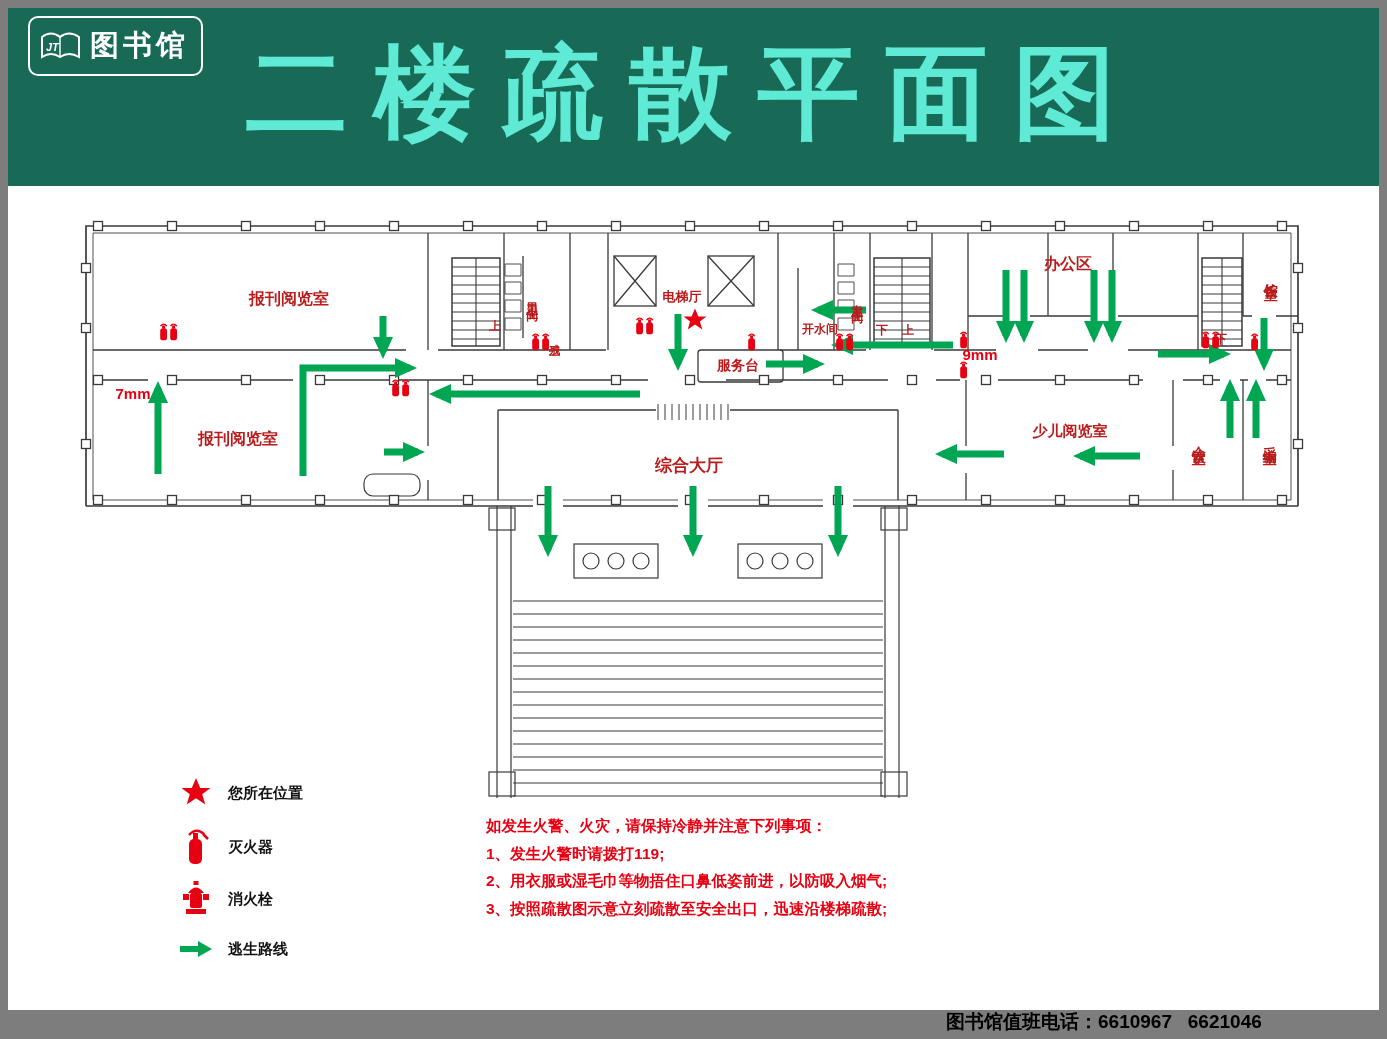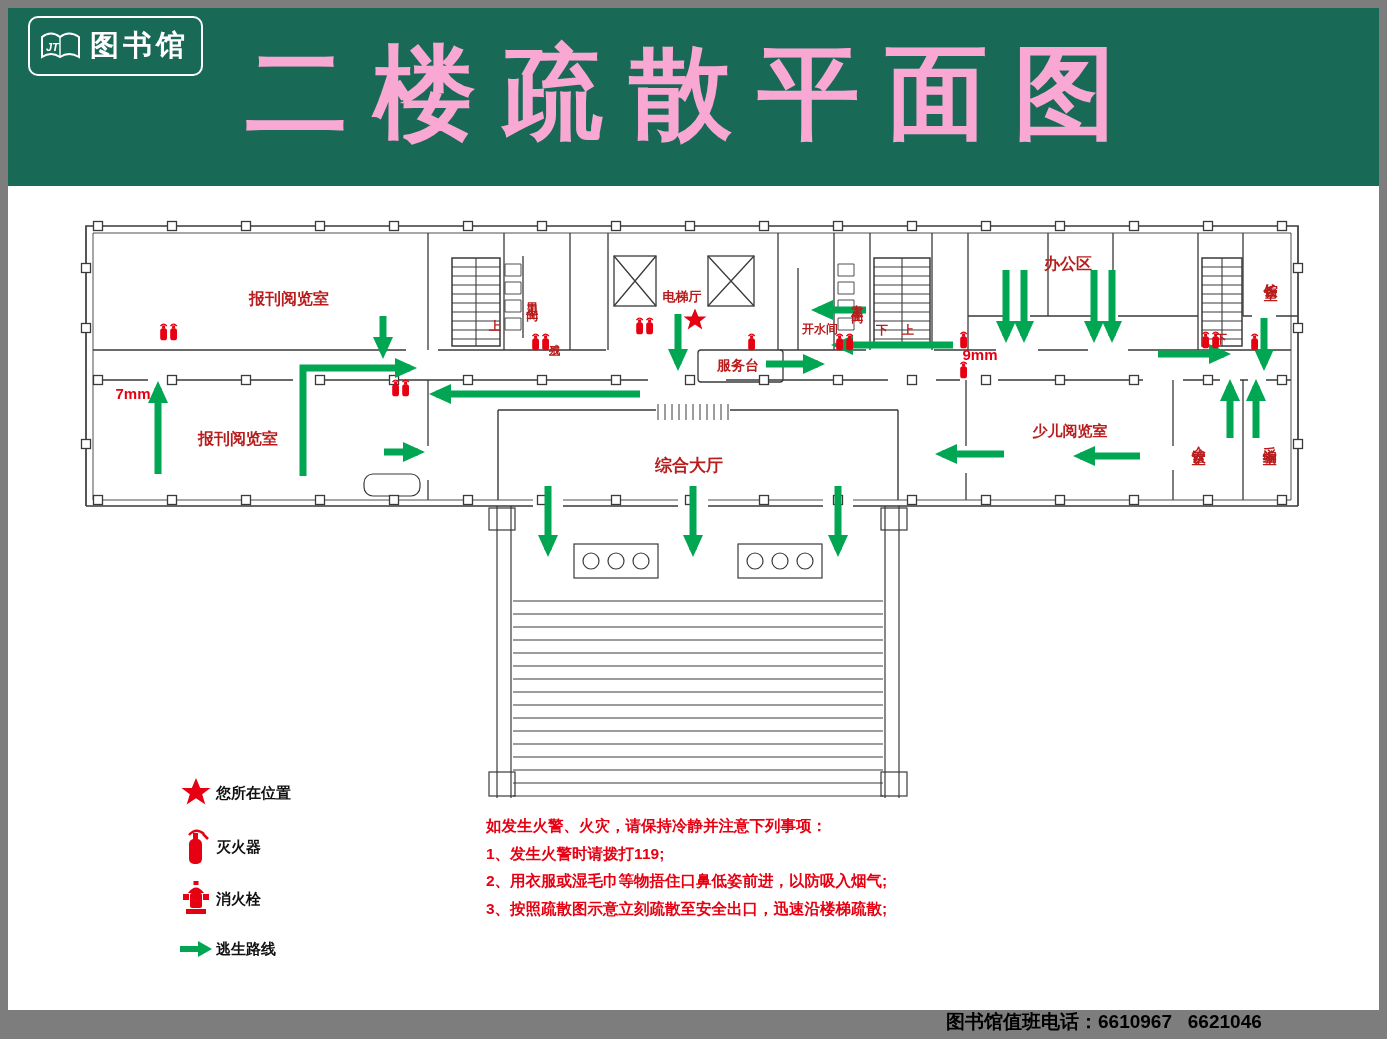--- a/index.html
+++ b/index.html
@@ -2,37 +2,37 @@
 <html><head>
 <meta charset="utf-8">
 <style>
   * { margin:0; padding:0; box-sizing:border-box; }
   html,body { width:1387px; height:1039px; }
   body { background:#7d7d7d; font-family:"Liberation Sans","DejaVu Sans",sans-serif; position:relative; overflow:hidden; }
   .page { position:absolute; left:8px; top:8px; width:1371px; height:1002px; background:#ffffff; }
 
   
   .banner { position:absolute; left:0; top:0; width:100%; height:178px; background:#186a56; }
-  .title { position:absolute; left:50%; top:50%; transform:translate(-50%,-52%); color:#f9a8d4;
+  .title { position:absolute; left:50%; top:50%; transform:translate(-50%,-52%); color:#5eead4;
            font-size:102px; font-weight:bold; letter-spacing:26px; white-space:nowrap; }
   .logo { position:absolute; left:20px; top:8px; height:60px; border:2px solid #ffffff; border-radius:10px;
           display:flex; align-items:center; gap:6px; padding:4px 12px 4px 8px; }
   .logo-text { color:#ffffff; font-size:29px; font-weight:bold; 
                font-family:"Liberation Serif","DejaVu Serif",serif; letter-spacing:4px; }
 
   
   .plan-svg { position:absolute; left:0; top:0; z-index:1; }
   .lbl { position:absolute; transform:translate(-50%,-50%); font-weight:bold; color:#b91c1c;
          white-space:nowrap; z-index:5; line-height:1.05; }
   .v { writing-mode:vertical-rl; text-orientation:upright; letter-spacing:2px; }
   .red { color:#e60012; }
 
   
   .legend { position:absolute; left:168px; top:760px; width:230px; height:210px; z-index:6; }
-  .legend-row { position:absolute; left:0; display:flex; align-items:center; gap:0; height:38px; }
+  .legend-row { position:absolute; left:0; display:flex; align-items:center; gap:12px; height:38px; }
   .legend-label { font-size:15px; font-weight:bold; color:#111; }
   .legend-icon { width:40px; display:flex; justify-content:center; }
 
   
   .notice { position:absolute; left:478px; top:804px; z-index:6; color:#e60012;
             font-size:15.5px; font-weight:bold; line-height:27.5px; }
 
   
   .contacts { position:absolute; left:938px; top:926px; z-index:6; color:#000;
               font-size:19px; font-weight:bold; line-height:35px; white-space:pre; }

